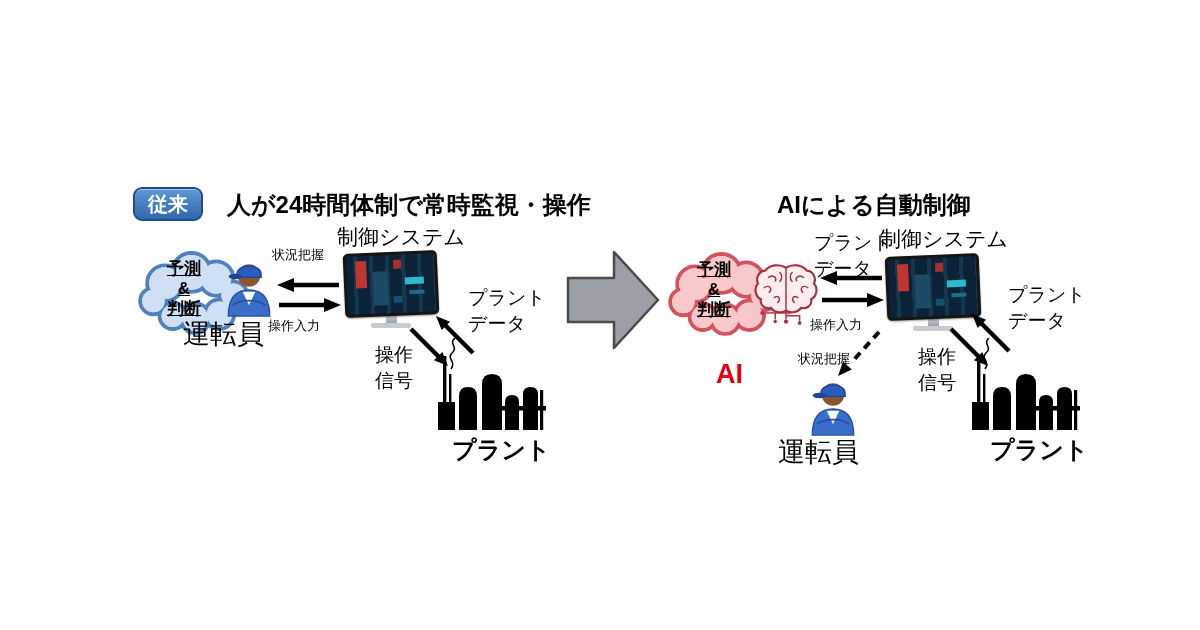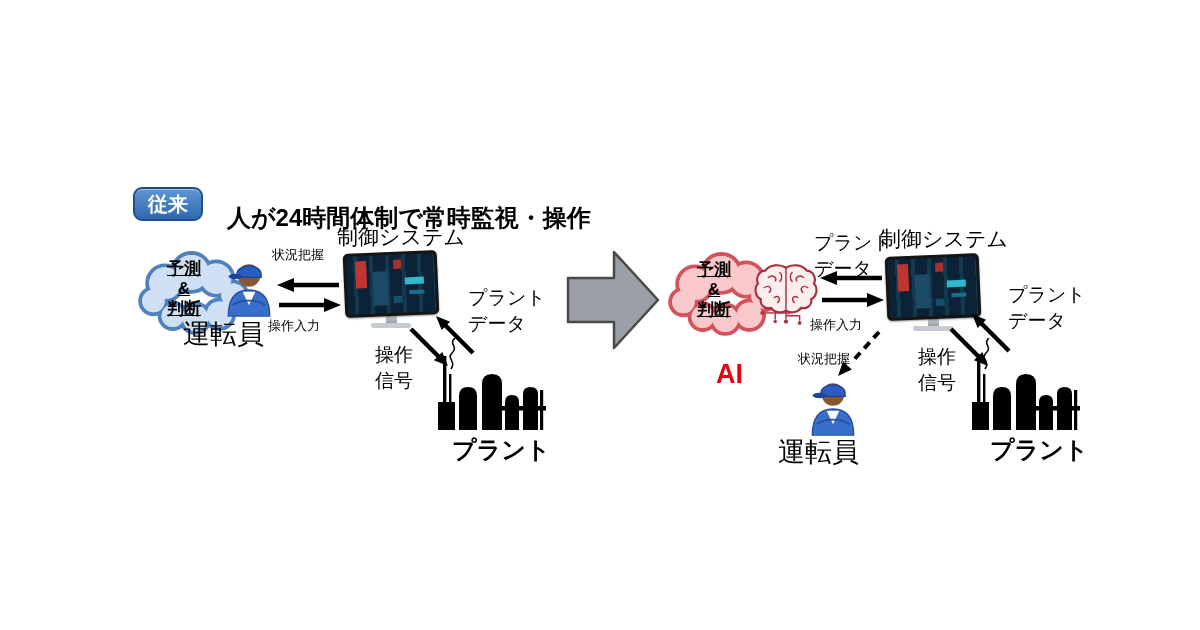--- a/index.html
+++ b/index.html
@@ -36,21 +36,21 @@
   svg{display:block;}
 </style>
 </head>
 <body>
 
 <div class="canvas">
 
   <div class="badge badge-blue" style="left:133px;top:187px;">
     <span>従来</span>
   </div>
-  <div class="panel-title" style="left:227px;top:189px;margin-top:13px;">人が24時間体制で常時監視・操作</div>
+  <div class="panel-title" style="left:227px;top:189px;">人が24時間体制で常時監視・操作</div>
   <div class="lbl" style="left:337px;top:224px;font-size:21px;">制御システム</div>
 
   <svg class="abs cloud-blue" style="left:134px;top:249px;" width="128" height="87" viewBox="0 0 165 112">
     <g class="c-outline">
       <circle cx="40" cy="44" r="23"></circle>
         <circle cx="74" cy="30" r="25"></circle>
         <circle cx="106" cy="38" r="22"></circle>
       <circle cx="128" cy="60" r="18"></circle>
         <circle cx="110" cy="84" r="19"></circle>
         <circle cx="79" cy="89" r="19"></circle>
@@ -147,20 +147,21 @@
       <rect x="60" y="50" width="48" height="4.5"></rect>
       <rect x="102" y="34" width="3.2" height="40"></rect>
     </g>
   </svg>
   <div class="lbl-lg2" style="left:452px;top:434px;">プラント</div>
 
   <svg class="abs" style="left:566px;top:248px;" width="94" height="104" viewBox="0 0 94 104">
     <polygon points="2,30 48,30 48,4 92,52 48,100 48,74 2,74" fill="#9aa0a6" stroke="#4a4a4a" stroke-width="2.5" stroke-linejoin="round"></polygon>
   </svg>
 
+  <div class="panel-title" style="left:777px;top:189px;">AIによる自動制御</div>
 
   <div class="lbl-sm two-line" style="left:814px;top:230px;">
     <span>プラント</span>
     <span>データ</span>
   </div>
   <div class="lbl" style="left:880px;top:226px;font-size:21px;">制御システム</div>
 
   <svg class="abs cloud-pink" style="left:664px;top:250px;" width="128" height="87" viewBox="0 0 165 112">
     <g class="c-outline">
       <circle cx="40" cy="44" r="23"></circle>

